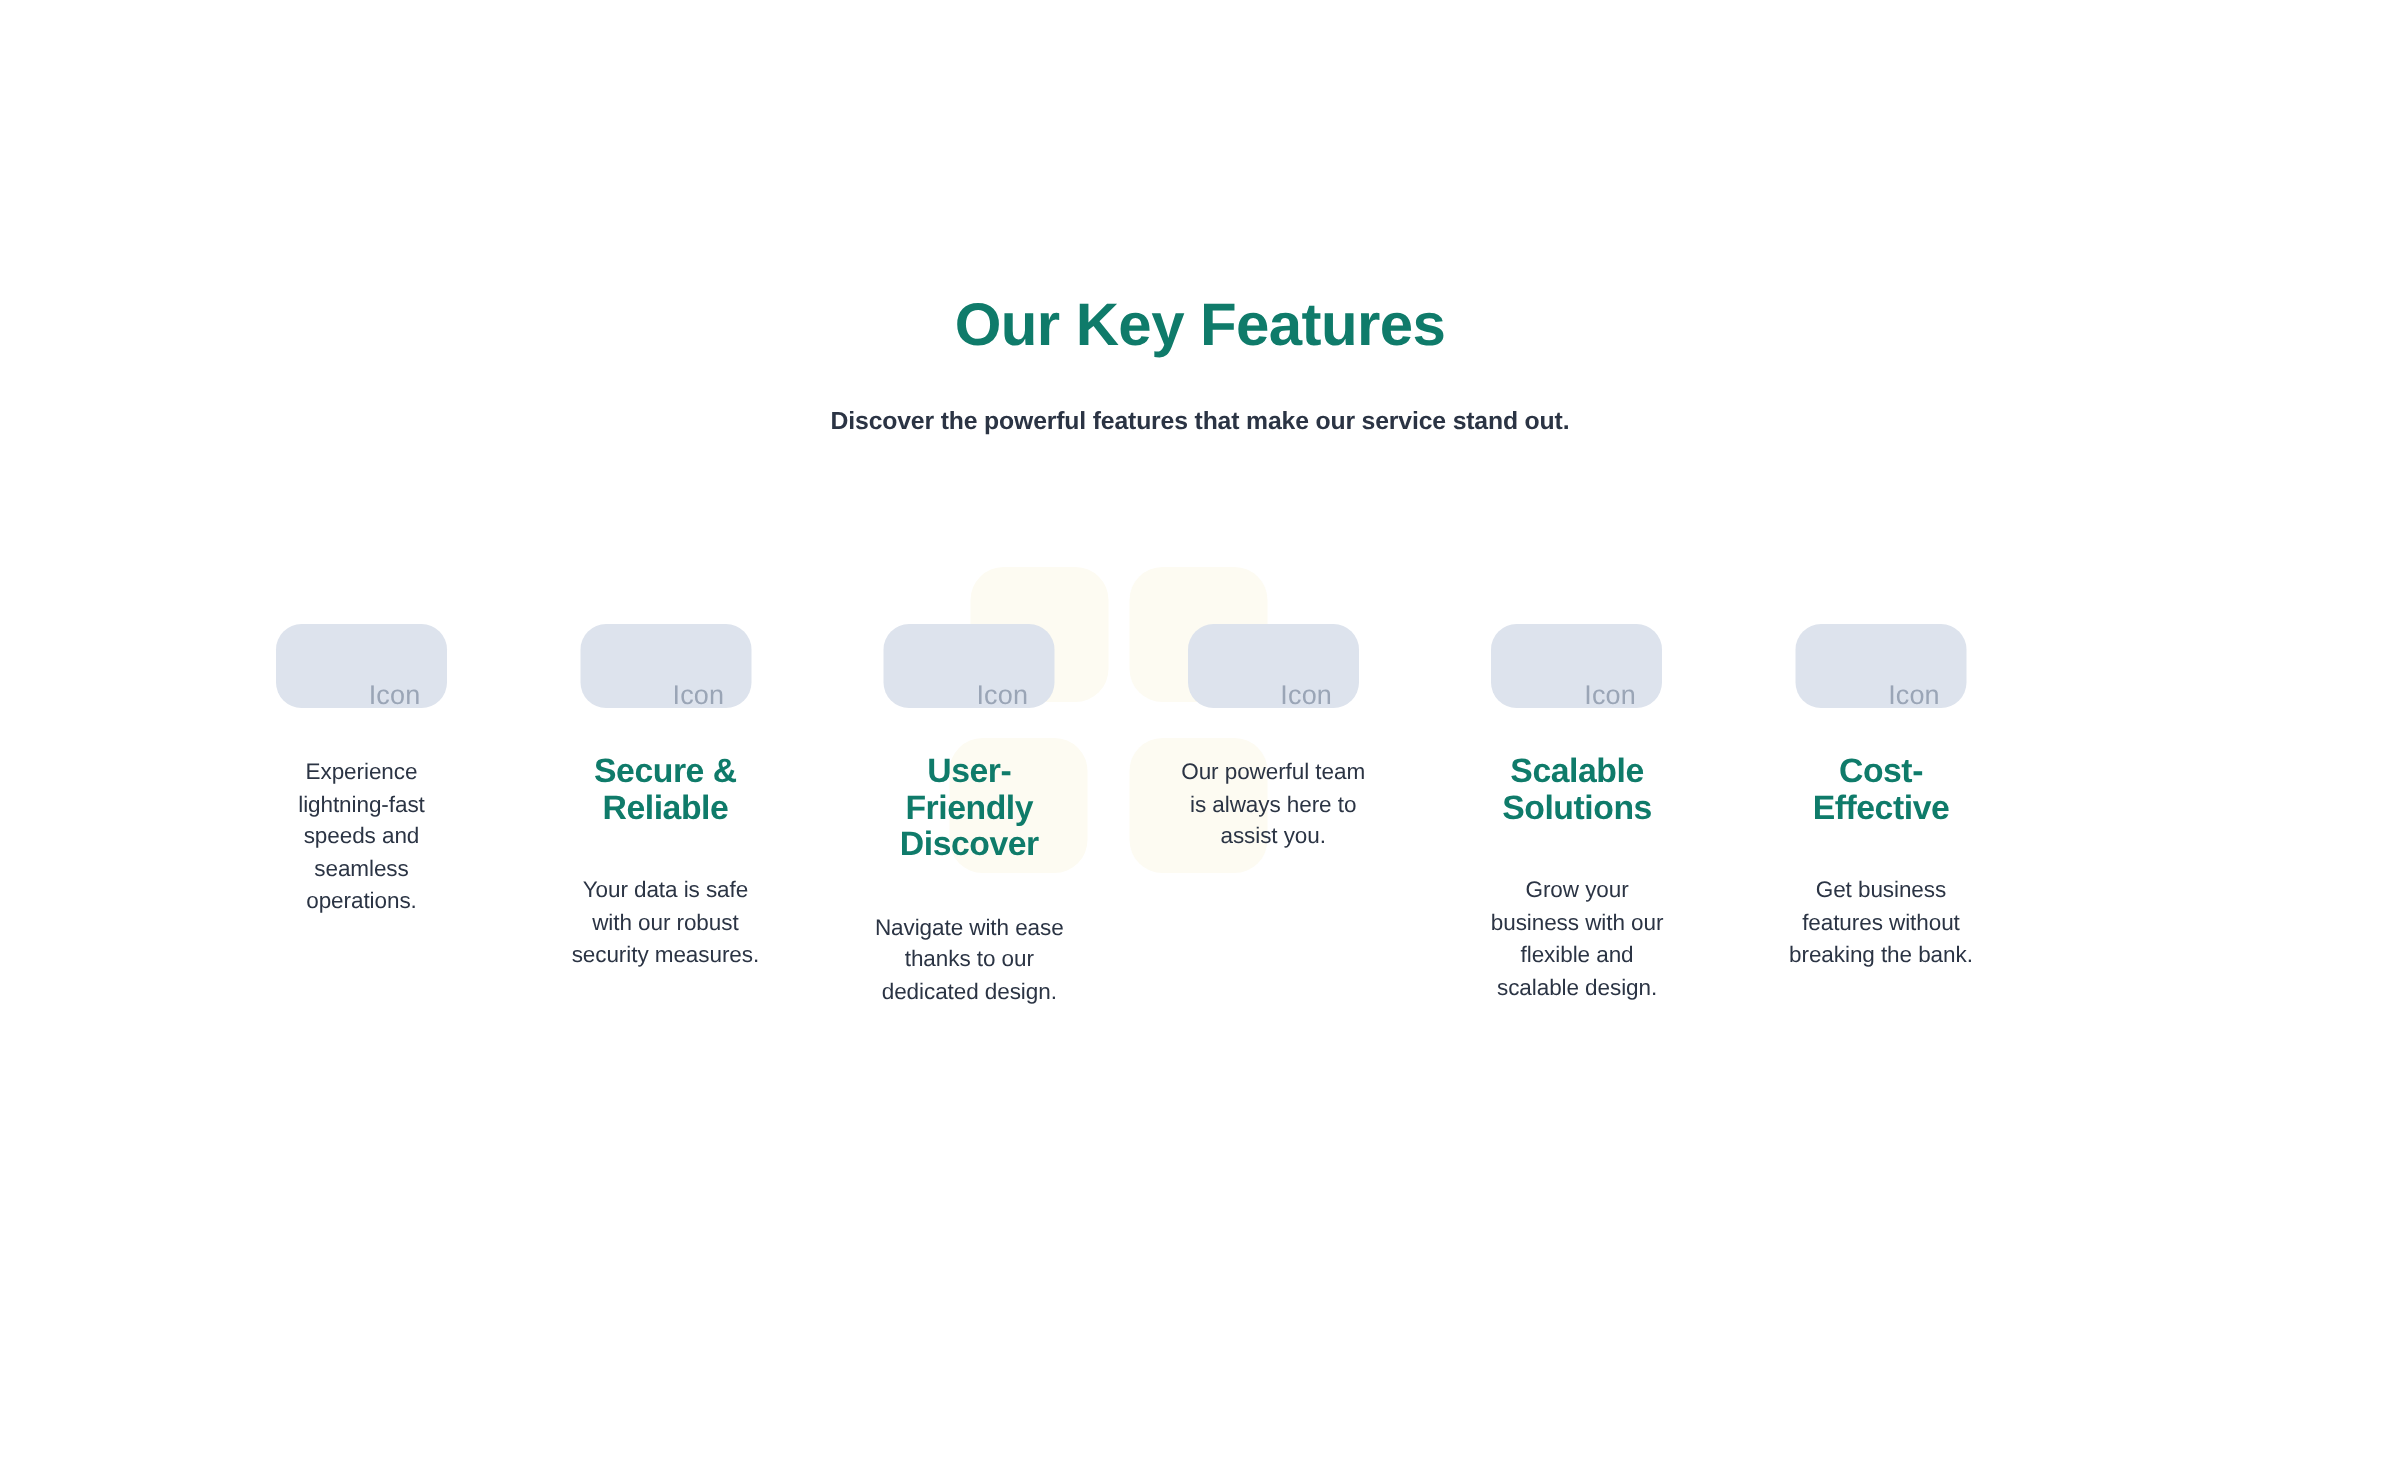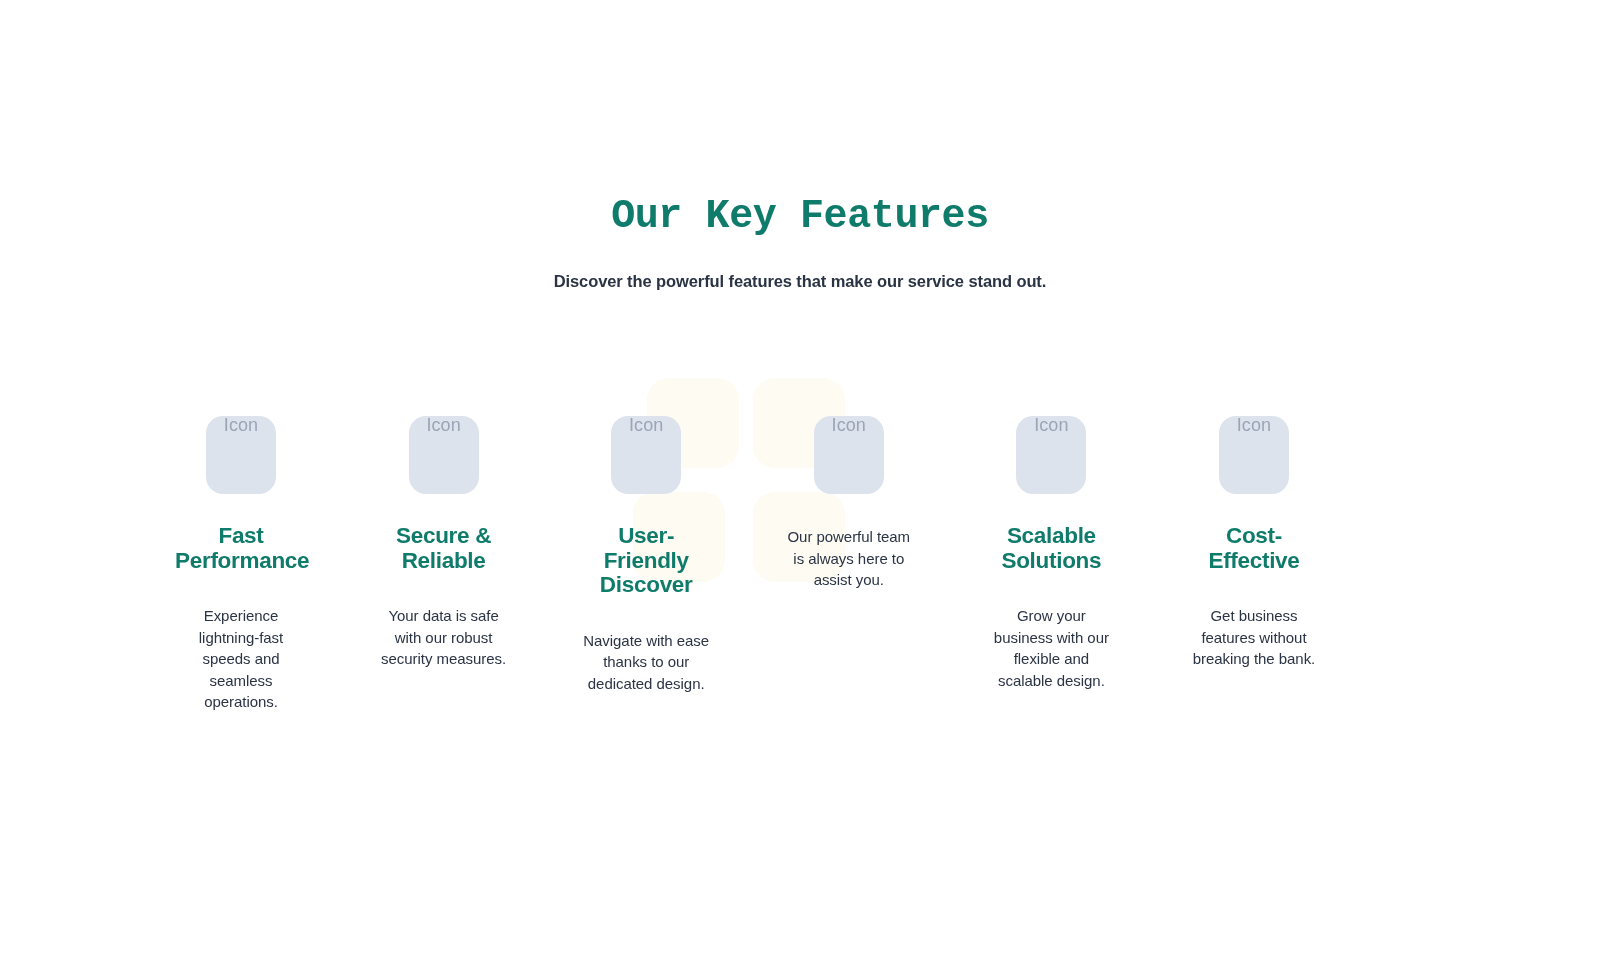--- a/index.html
+++ b/index.html
@@ -31,21 +31,21 @@
     text-align: center;
   }
   .page-title {
     margin: 0;
     padding-top: 190px;
     font-size: 40px;
     line-height: 54px;
     font-weight: bold;
     letter-spacing: -0.4px;
     color: #0f7b6a;
-    font-family: Liberation Mono, monospace;
+    font-family: Liberation Sans, sans-serif;
   }
   .page-subtitle {
     margin: 0;
     padding-top: 25px;
     font-size: 16.5px;
     line-height: 24px;
     font-weight: bold;
     color: #2b3444;
     letter-spacing: -0.1px;
   }
@@ -90,27 +90,28 @@
   .blob-right-a { left: 66px; }
   .blob-right-b { left: 52px; }
 
   .blob-left-a  { left: -31px; }
   .blob-left-b  { left: -31px; }
 
   .icon-box {
     position: relative;
     z-index: 2;
     width: 70px;
-    height: 78px;
+    height: 56px;
     border-radius: 17px;
     background: #dde3ed;
     display: flex;
-    align-items: flex-start;
+    align-items: flex-end;
     justify-content: center;
     margin-top: 46px;
+    padding-left: 44px;
   }
   .icon-box .icon-label {
     font-size: 18px;
     line-height: 18px;
     color: #9aa5b6;
     font-weight: normal;
     letter-spacing: 0.1px;
   }
 
   .feature-title {
@@ -148,21 +149,20 @@
     <h1 class="page-title">Our Key Features</h1>
     <p class="page-subtitle">Discover the powerful features that make our service stand out.</p>
   </div>
 
   <div class="features-row">
 
     <div class="feature-card">
       <div class="icon-box">
         <span class="icon-label">Icon</span>
       </div>
-      <h3 class="feature-title">Fast Performance</h3>
       <p class="feature-desc">Experience lightning-fast speeds and seamless operations.</p>
     </div>
 
     <div class="feature-card">
       <div class="icon-box">
         <span class="icon-label">Icon</span>
       </div>
       <h3 class="feature-title">Secure &amp; Reliable</h3>
       <p class="feature-desc">Your data is safe with our robust security measures.</p>
     </div>

